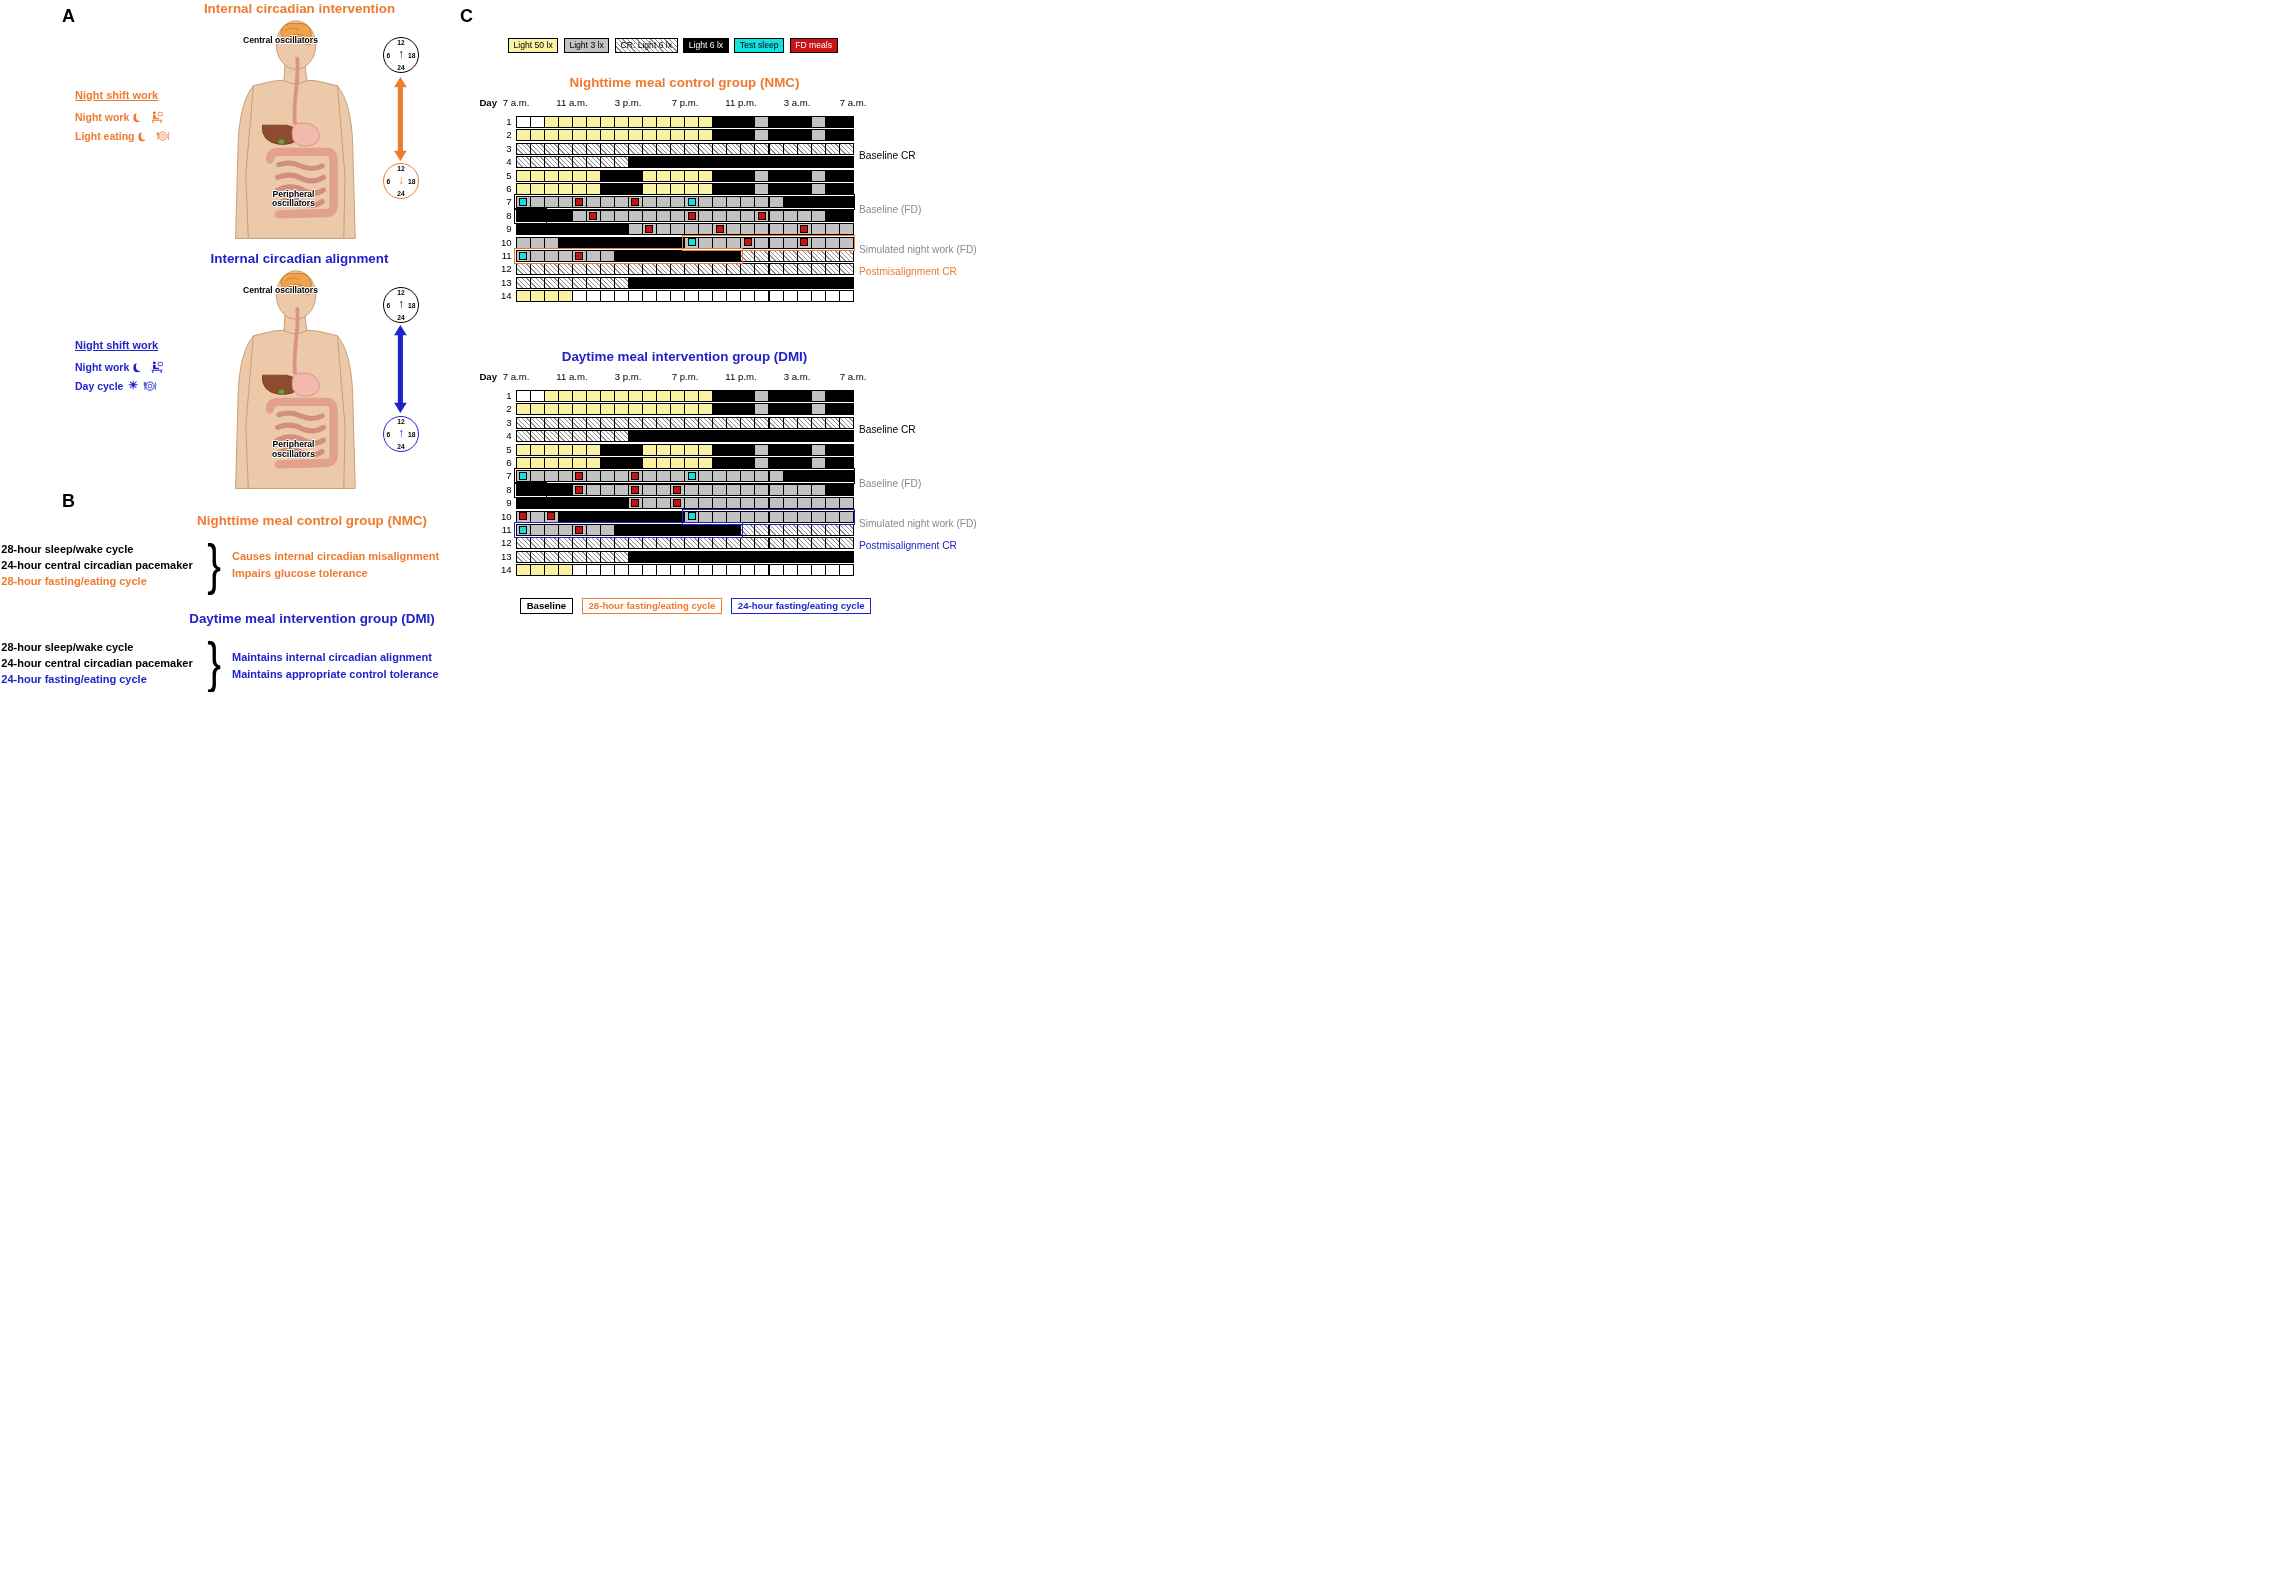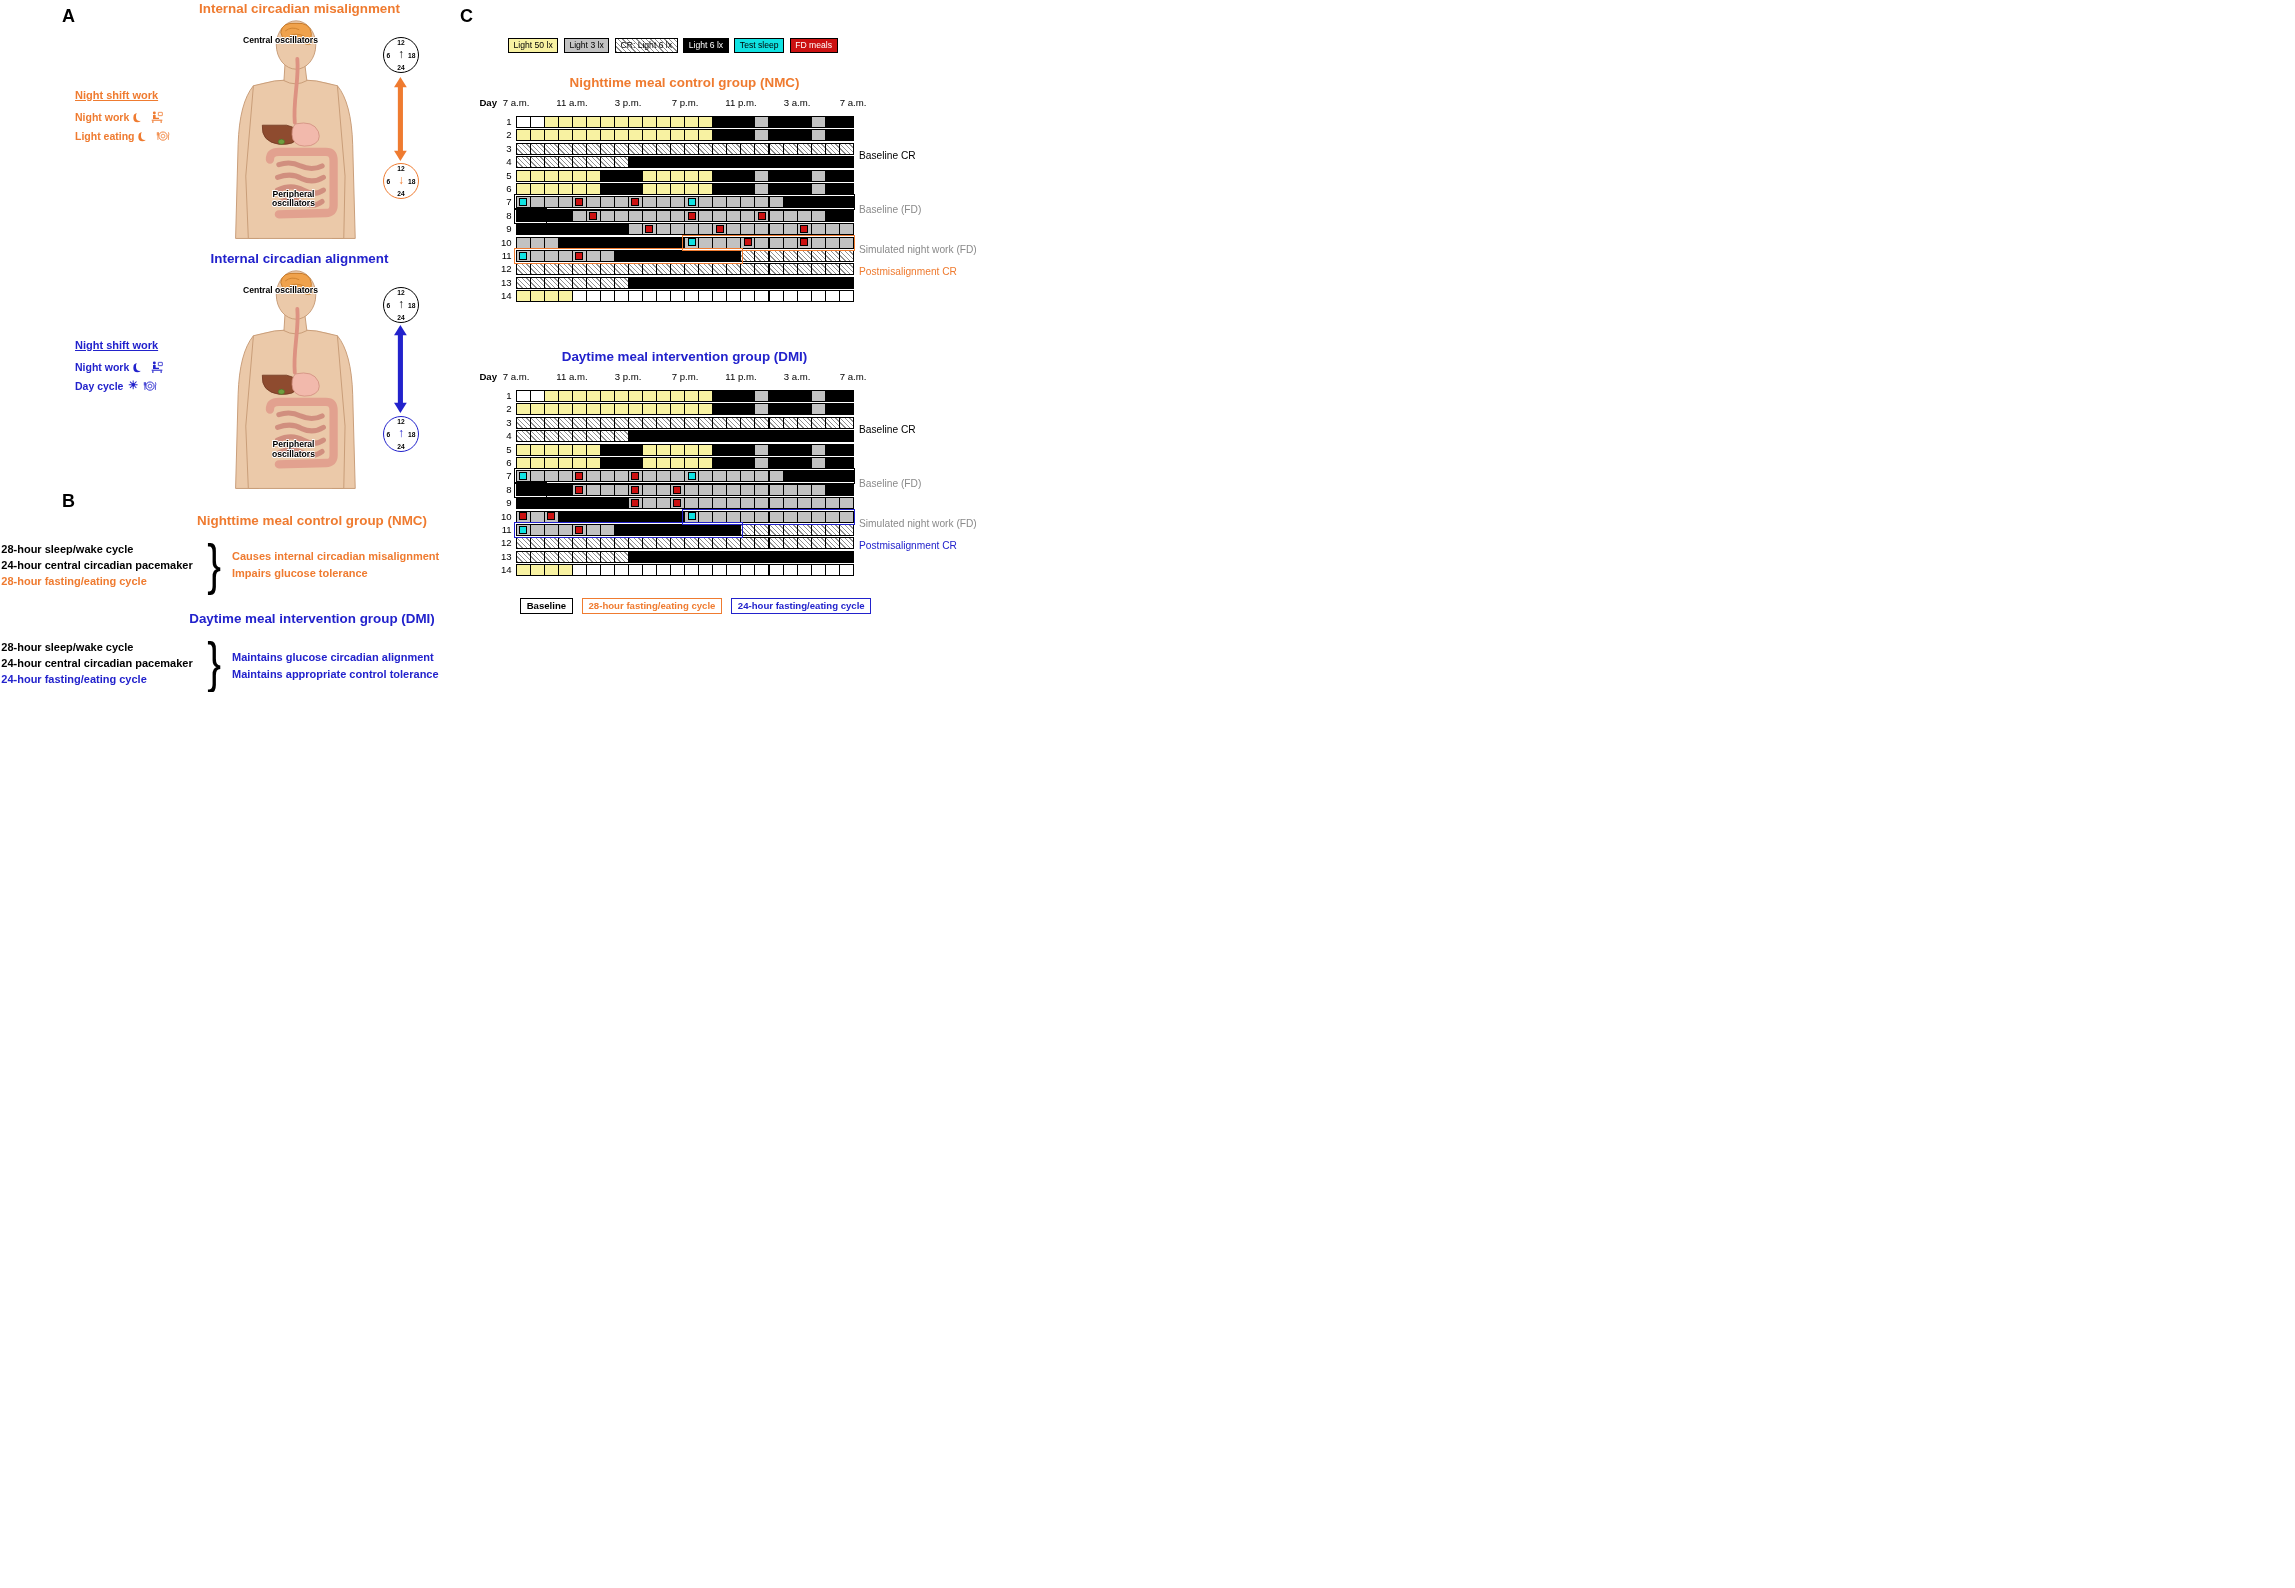--- a/index.html
+++ b/index.html
@@ -62,21 +62,21 @@
   .bl-orange{border-color:var(--orange);color:var(--orange)}
   .bl-blue{border-color:var(--blue);color:var(--blue)}
 </style>
 </head>
 <body>
 
 <div class="fig">
 
   <div class="plabel" style="left:62px;top:6.4px">A</div>
 
-  <div class="sectitle t-orange" style="left:159px;top:1.3px">Internal circadian misalignment</div>
+  <div class="sectitle t-orange" style="left:159px;top:1.3px">Internal circadian intervention</div>
 
   <div class="bodywrap" style="left:220px;top:16.6px">
     <svg width="147" height="224" viewBox="0 0 230 352">
       <path d="M52,108 Q30,135 28,200 L24,348 L60,348 L58,180 Z" fill="#EBC9A9" stroke="#C79B77" stroke-width="1.5"></path>
       <path d="M184,108 Q206,135 208,200 L212,348 L176,348 L178,180 Z" fill="#EBC9A9" stroke="#C79B77" stroke-width="1.5"></path>
       <path d="M52,108 Q118,88 184,108 L196,250 L194,348 L44,348 L40,250 Z" fill="#EBC9A9" stroke="#C79B77" stroke-width="1.5"></path>
       <path d="M102,68 L100,100 Q118,110 136,100 L132,68 Z" fill="#EBC9A9" stroke="#C79B77" stroke-width="1.5"></path>
       <ellipse cx="119" cy="44" rx="31" ry="38" fill="#EBC9A9" stroke="#C79B77" stroke-width="1.5"></ellipse>
       <path d="M95,24 Q97,8 119,10 Q141,8 143,26 Q144,38 130,40 Q112,44 99,36 Z" fill="#F0A24C" stroke="#C67A28" stroke-width="1.5"></path>
       <path d="M102,22 Q112,14 124,20 M108,30 Q118,24 132,30" stroke="#C67A28" fill="none" stroke-width="1.2"></path>
@@ -222,21 +222,21 @@
   </div>
 
   <div class="bheading t-blue" style="left:159px;top:611px">Daytime meal intervention group (DMI)</div>
   <div class="blines" style="left:1.3px;top:639px">
     <div>28-hour sleep/wake cycle</div>
     <div>24-hour central circadian pacemaker</div>
     <div style="color:var(--blue)">24-hour fasting/eating cycle</div>
   </div>
   <div class="brace" style="left:205px;top:635px">}</div>
   <div class="beffects" style="left:232px;top:649px;color:var(--blue)">
-    <div>Maintains glucose circadian alignment</div>
+    <div>Maintains internal circadian alignment</div>
     <div>Maintains appropriate control tolerance</div>
   </div>
 
   <div class="plabel" style="left:460px;top:6.4px">C</div>
 
   <div class="toplegend" style="left:508px;top:38px">
     <span class="litem sw-light90">Light 50 lx</span>
     <span class="litem sw-light3">Light 3 lx</span>
     <span class="litem sw-cr">CR: Light 6 lx</span>
     <span class="litem sw-light0">Light 6 lx</span>

